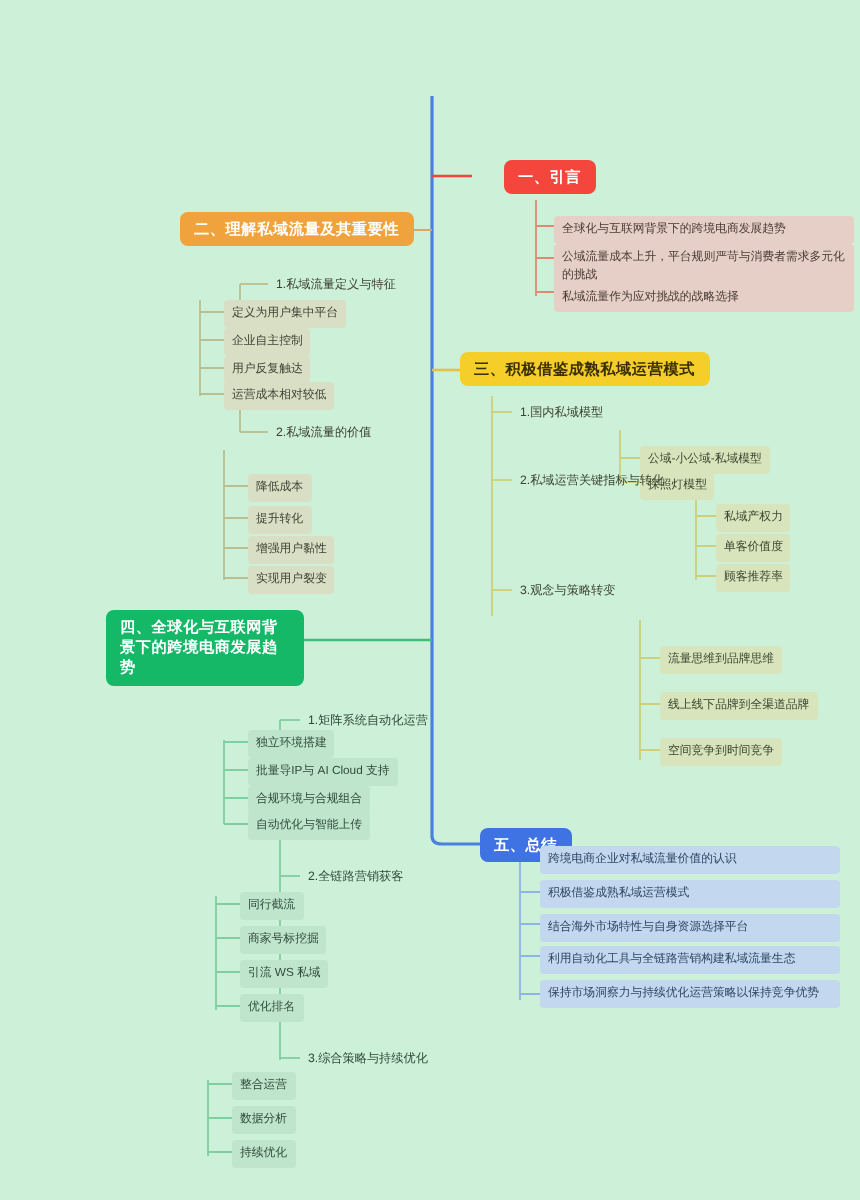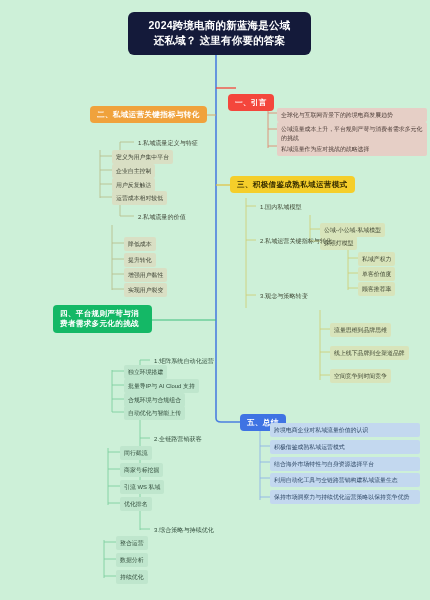--- a/index.html
+++ b/index.html
@@ -110,31 +110,27 @@
     <path d="M112,371 L124,371 M112,385 L124,385 M112,399 L124,399 M112,412 L124,412" stroke="#7fcfa0" stroke-width="0.9" fill="none"></path>
     <path d="M108,448 L108,505" stroke="#7fcfa0" stroke-width="0.9" fill="none"></path>
     <path d="M108,452 L120,452 M108,469 L120,469 M108,486 L120,486 M108,503 L120,503" stroke="#7fcfa0" stroke-width="0.9" fill="none"></path>
     <path d="M104,540 L104,578" stroke="#7fcfa0" stroke-width="0.9" fill="none"></path>
     <path d="M104,542 L116,542 M104,559 L116,559 M104,576 L116,576" stroke="#7fcfa0" stroke-width="0.9" fill="none"></path>
 
     <path d="M260,422 L260,500" stroke="#8fb3e6" stroke-width="0.9" fill="none"></path>
     <path d="M260,428 L270,428 M260,446 L270,446 M260,462 L270,462 M260,478 L270,478 M260,497 L270,497" stroke="#8fb3e6" stroke-width="0.9" fill="none"></path>
   </svg>
 
-  <div class="node title-node">
-    <div>2024跨境电商的新蓝海是公域</div>
-    <div>还私域？ 这里有你要的答案</div>
-  </div>
 
-  <div class="node branch b-red" style="left:228px; top:80px;margin-top:14px;">一、引言</div>
+  <div class="node branch b-red" style="left:252px; top:80px;">一、引言</div>
   <div class="node leaf t-red" style="left:277px; top:108px; width:150px;">全球化与互联网背景下的跨境电商发展趋势</div>
   <div class="node leaf t-red" style="left:277px; top:122px; width:150px;">公域流量成本上升，平台规则严苛与消费者需求多元化的挑战</div>
   <div class="node leaf t-red" style="left:277px; top:142px; width:150px;">私域流量作为应对挑战的战略选择</div>
 
-  <div class="node branch b-orange" style="left:90px; top:106px;">二、私域运营关键指标与转化</div>
+  <div class="node branch b-orange" style="left:90px; top:106px;">二、理解私域流量及其重要性</div>
   <div class="node sub t-orange" style="left:134px; top:136px;">1.私域流量定义与特征</div>
   <div class="node leaf t-orange" style="left:112px; top:150px;">定义为用户集中平台</div>
   <div class="node leaf t-orange" style="left:112px; top:164px;">企业自主控制</div>
   <div class="node leaf t-orange" style="left:112px; top:178px;">用户反复触达</div>
   <div class="node leaf t-orange" style="left:112px; top:191px;">运营成本相对较低</div>
 
   <div class="node sub t-orange" style="left:134px; top:210px;">2.私域流量的价值</div>
   <div class="node leaf t-orange" style="left:124px; top:237px;">降低成本</div>
   <div class="node leaf t-orange" style="left:124px; top:253px;">提升转化</div>
   <div class="node leaf t-orange" style="left:124px; top:268px;">增强用户黏性</div>
@@ -148,21 +144,21 @@
   <div class="node sub t-yellow" style="left:256px; top:234px;">2.私域运营关键指标与转化</div>
   <div class="node leaf t-yellow" style="left:358px; top:252px;">私域产权力</div>
   <div class="node leaf t-yellow" style="left:358px; top:267px;">单客价值度</div>
   <div class="node leaf t-yellow" style="left:358px; top:282px;">顾客推荐率</div>
 
   <div class="node sub t-yellow" style="left:256px; top:289px;">3.观念与策略转变</div>
   <div class="node leaf t-yellow" style="left:330px; top:323px;">流量思维到品牌思维</div>
   <div class="node leaf t-yellow" style="left:330px; top:346px;">线上线下品牌到全渠道品牌</div>
   <div class="node leaf t-yellow" style="left:330px; top:369px;">空间竞争到时间竞争</div>
 
-  <div class="node branch b-green" style="left:53px; top:305px; width:99px; text-align:left;">四、平台规则严苛与消费者需求多元化的挑战</div>
+  <div class="node branch b-green" style="left:53px; top:305px; width:99px; text-align:left;">四、全球化与互联网背景下的跨境电商发展趋势</div>
   <div class="node sub t-green" style="left:150px; top:354px;">1.矩阵系统自动化运营</div>
   <div class="node leaf t-green" style="left:124px; top:365px;">独立环境搭建</div>
   <div class="node leaf t-green" style="left:124px; top:379px;">批量导IP与 AI Cloud 支持</div>
   <div class="node leaf t-green" style="left:124px; top:393px;">合规环境与合规组合</div>
   <div class="node leaf t-green" style="left:124px; top:406px;">自动优化与智能上传</div>
 
   <div class="node sub t-green" style="left:150px; top:432px;">2.全链路营销获客</div>
   <div class="node leaf t-green" style="left:120px; top:446px;">同行截流</div>
   <div class="node leaf t-green" style="left:120px; top:463px;">商家号标挖掘</div>
   <div class="node leaf t-green" style="left:120px; top:480px;">引流 WS 私域</div>

